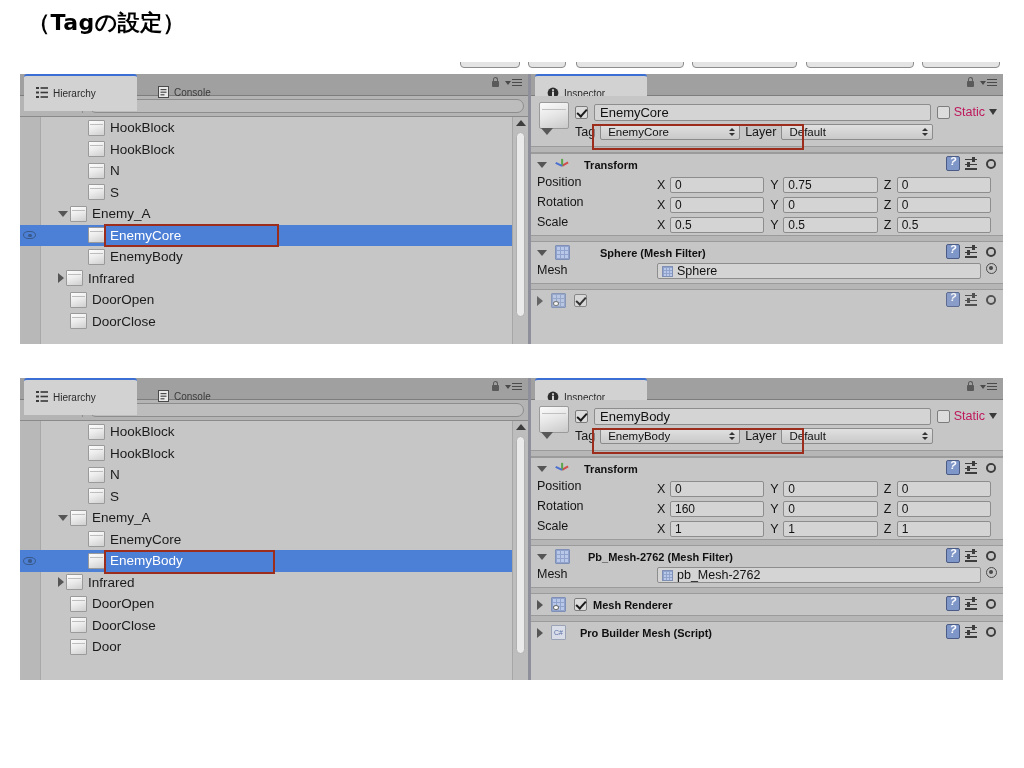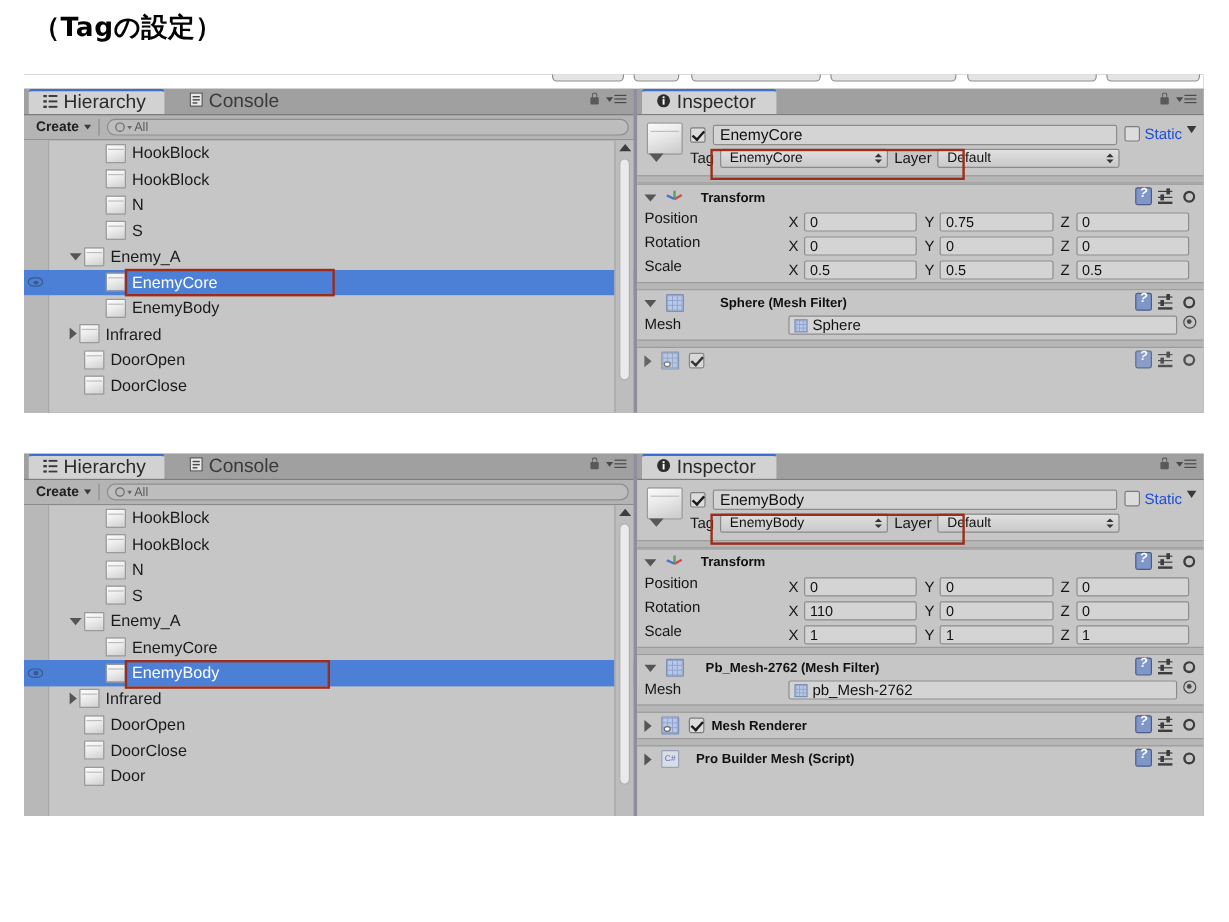--- a/index.html
+++ b/index.html
@@ -26,22 +26,22 @@
   .toolstrip{position:absolute;left:0;top:0;width:983px;height:12px;background:#ffffff;}
   .toolstrip .btn{
     position:absolute;top:-14px;height:20px;background:#e4e4e4;
     border:1px solid #8d8d8d;border-radius:4px;box-sizing:border-box;
   }
 
   
   .panel{position:absolute;background:#a5a5a5;box-sizing:border-box;}
   .tabbar{position:relative;height:21px;background:#a0a0a0;border-bottom:1px solid #7d7d7d;}
   .tab{
-    position:absolute;top:0;height:21px;display:flex;align-items:center;
-    gap:5px;padding:0 12px;box-sizing:border-box;font-size:16px;color:#2a2a2a;text-align:center;
+    position:absolute;top:0;height:37px;display:flex;align-items:center;
+    gap:5px;padding:0 12px;box-sizing:border-box;font-size:10px;color:#2a2a2a;text-align:center;
   }
   .tab.active{background:#d2d2d2;border-top:2px solid #3b6fd4;border-radius:3px 3px 0 0;}
   .tab.inactive{color:#3a3a3a;}
   .panel-tools{position:absolute;right:6px;top:3px;display:flex;align-items:center;gap:5px;}
 
   
   .lock{width:9px;height:11px;position:relative;display:inline-block;}
   .lock::before{content:"";position:absolute;left:1px;top:4px;width:7px;height:6px;background:#5a5a5a;border-radius:1px;}
   .lock::after{content:"";position:absolute;left:2px;top:0;width:5px;height:6px;border:1.3px solid #5a5a5a;border-bottom:none;border-radius:3px 3px 0 0;box-sizing:border-box;}
   .menuicon{display:flex;align-items:center;gap:1px;}
@@ -110,21 +110,21 @@
   .obj-line{display:flex;align-items:center;gap:6px;height:20px;}
   .cbox{width:13px;height:13px;background:#dcdcdc;border:1px solid #7d7d7d;border-radius:2px;flex:none;position:relative;box-sizing:border-box;}
   .cbox.checked::after{
     content:"";position:absolute;left:3px;top:0px;width:4px;height:8px;
     border:solid #1a1a1a;border-width:0 2px 2px 0;transform:rotate(42deg);
   }
   .namefield{
     flex:1;height:17px;background:#d4d4d4;border:1px solid #8d8d8d;border-radius:2px;
     display:flex;align-items:center;padding:0 5px;font-size:13px;color:#111;box-sizing:border-box;
   }
-  .static-wrap{display:flex;gap:4px;font-size:12.5px;color:#1d4ed8;flex:none;}
+  .static-wrap{display:flex;align-items:center;gap:4px;font-size:12.5px;color:#be185d;flex:none;}
   .static-wrap .tri{width:0;height:0;border-left:4.5px solid transparent;border-right:4.5px solid transparent;border-top:6px solid #3a3a3a;}
 
   .tag-line{display:flex;align-items:center;gap:5px;height:20px;font-size:12.5px;color:#1b1b1b;}
   .lbl{color:#161616;}
   .dropdown{
     height:16px;background:linear-gradient(#e0e0e0,#c9c9c9);border:1px solid #8b8b8b;border-radius:2px;
     display:flex;align-items:center;justify-content:space-between;padding:0 4px 0 7px;
     font-size:11.5px;color:#111;box-sizing:border-box;
   }
   .dropdown .arrows{display:flex;flex-direction:column;gap:2px;align-items:center;margin-left:6px;}
@@ -730,21 +730,21 @@
                   <span class="ax">Y</span>
                   <span class="numfield">0</span>
                   <span class="ax">Z</span>
                   <span class="numfield">0</span>
                 </span>
               </div>
               <div class="field-row">
                 <span class="flabel">Rotation</span>
                 <span class="axis-group">
                   <span class="ax">X</span>
-                  <span class="numfield">110</span>
+                  <span class="numfield">160</span>
                   <span class="ax">Y</span>
                   <span class="numfield">0</span>
                   <span class="ax">Z</span>
                   <span class="numfield">0</span>
                 </span>
               </div>
               <div class="field-row">
                 <span class="flabel">Scale</span>
                 <span class="axis-group">
                   <span class="ax">X</span>

